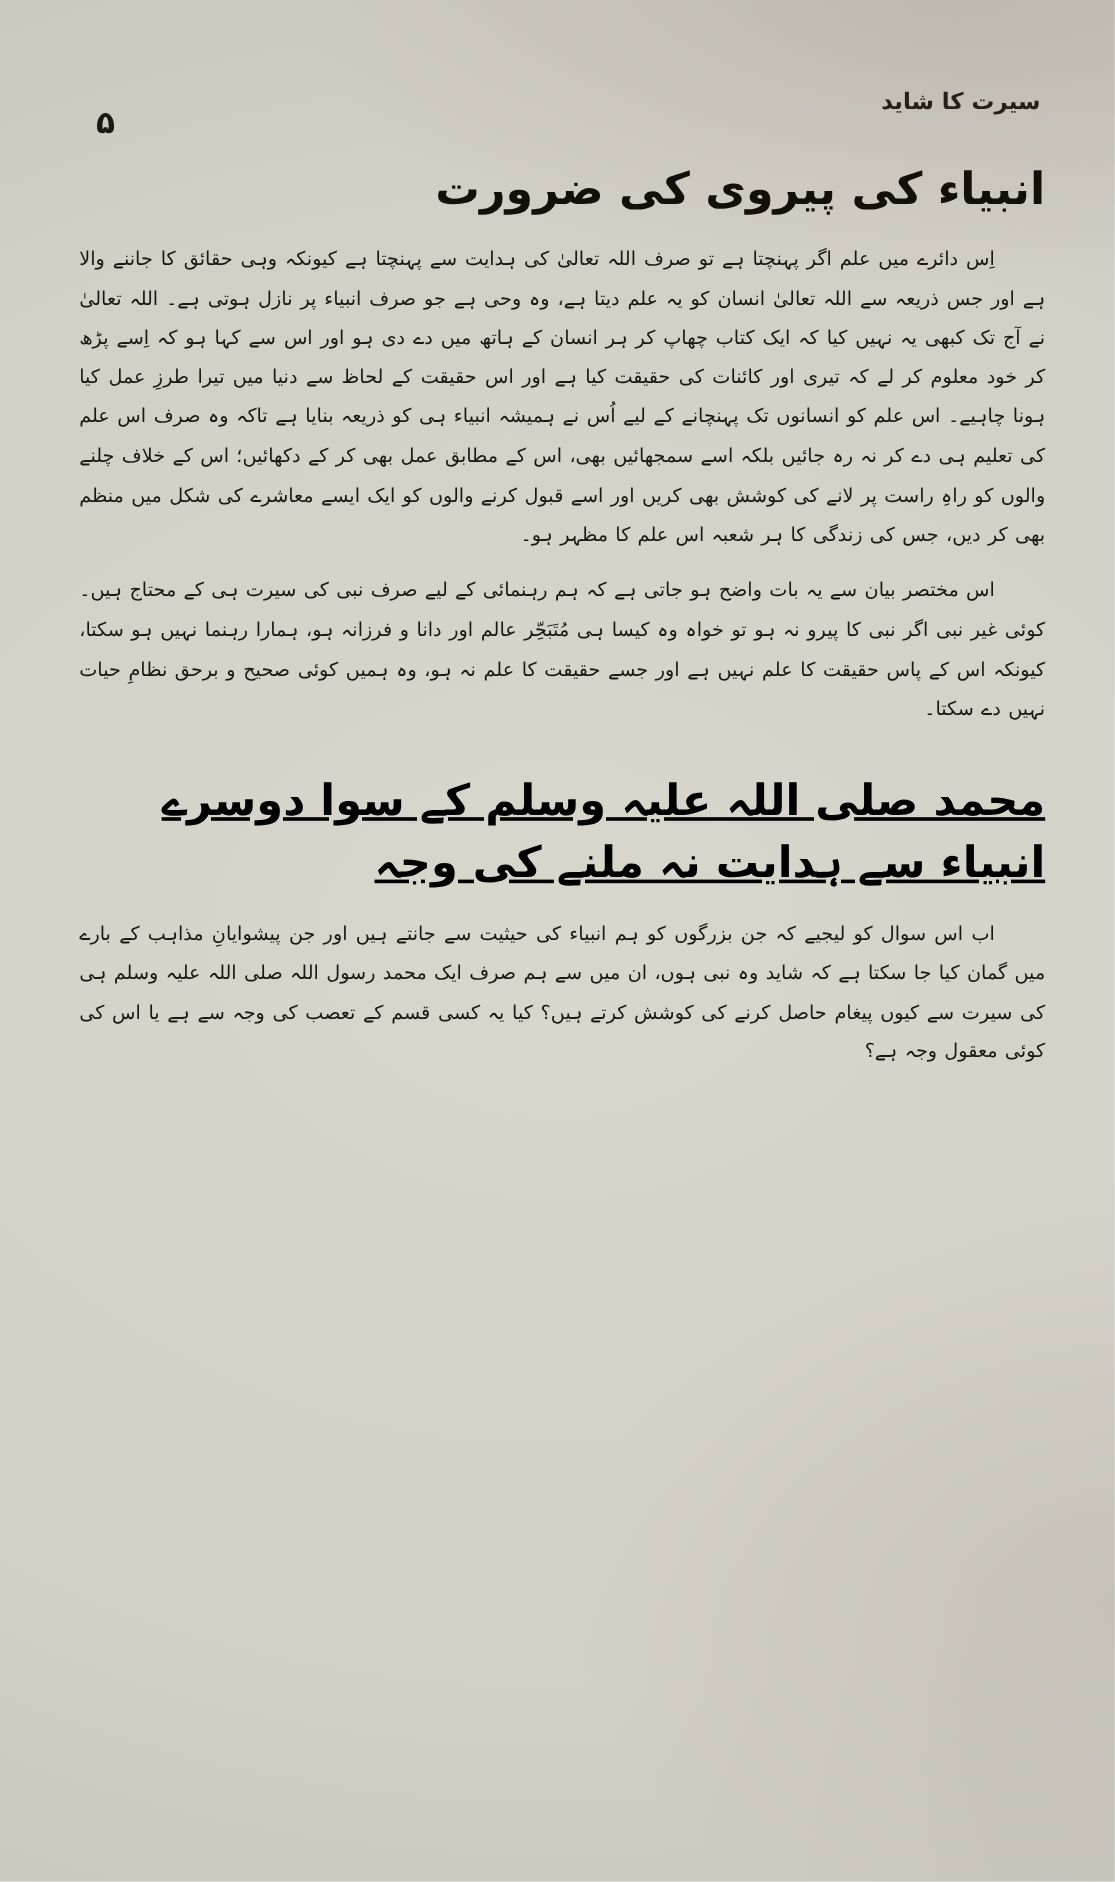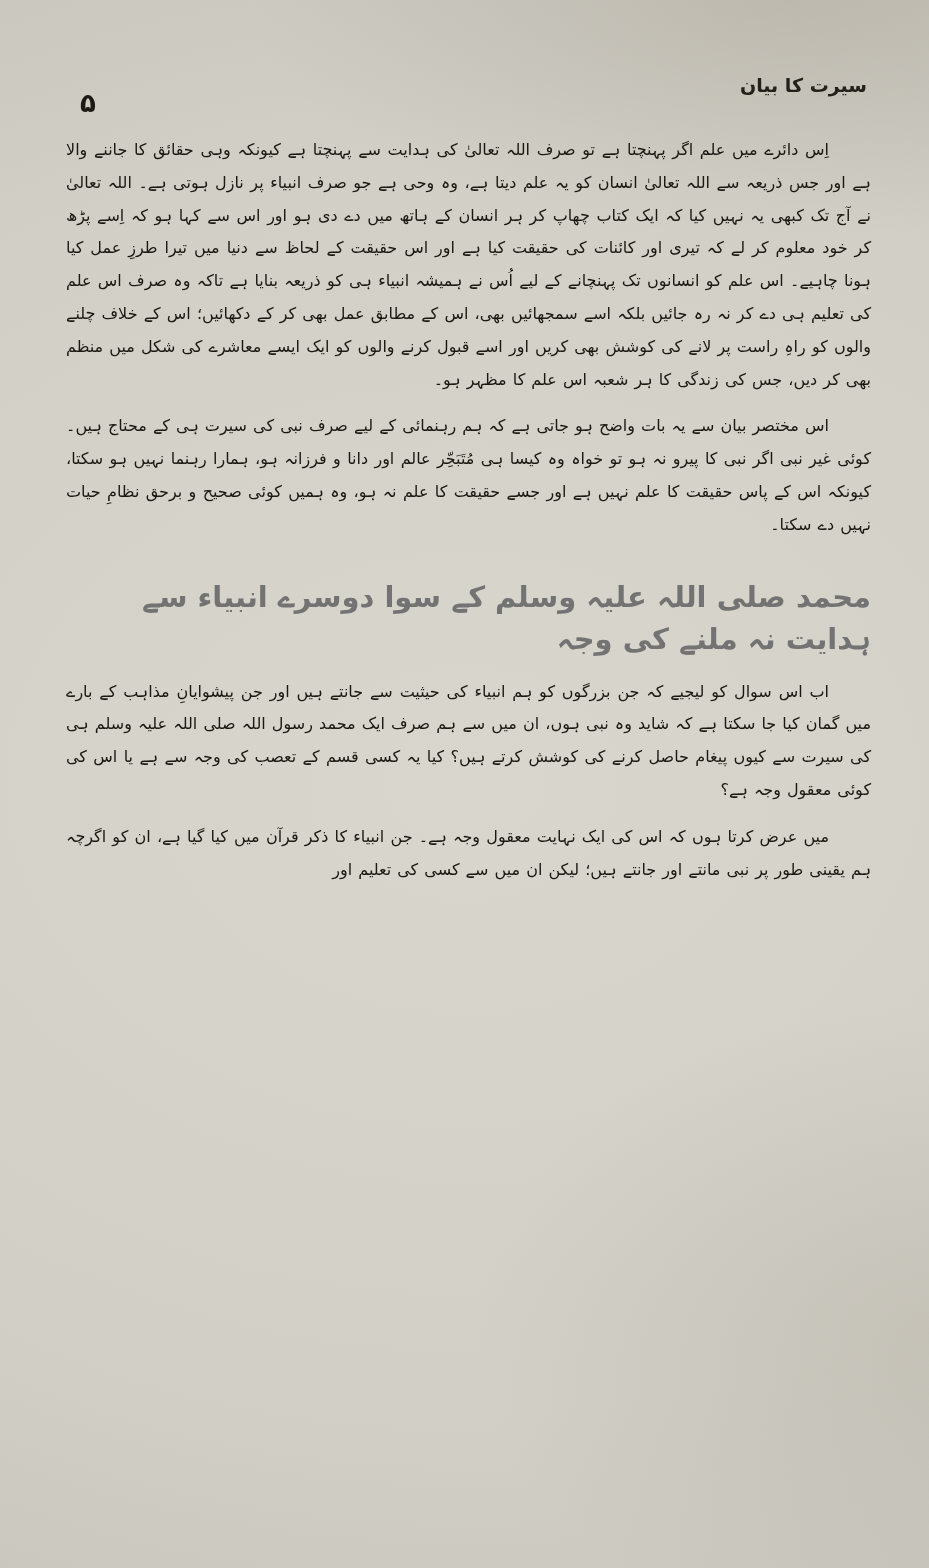--- a/index.html
+++ b/index.html
@@ -54,26 +54,27 @@
   
   h1.section-heading {
     font-size: 37px;
     font-weight: bold;
     text-align: right;
     line-height: 1.3;
     margin: 0 0 18px 0;
     color: #121009;
   }
   h2.section-heading {
-    font-size: 29px;
+    font-size: 36px;
     font-weight: bold;
     text-align: right;
     line-height: 1.45;
     margin: 34px 0 16px 0;
-    color: #737373;
+    color: #000000;
+    text-decoration: underline;
   }
 
   
   p.body-para {
     font-size: 16px;
     line-height: 2.05;
     text-align: justify;
     text-justify: inter-word;
     text-indent: 42px;
     color: #1b1812;
@@ -81,28 +82,28 @@
     word-spacing: 1px;
   }
   p.body-para.no-space { margin-bottom: 10px; }
 </style>
 </head>
 <body>
 
 <div class="page">
 
   <div class="page-header">
-    <div class="running-title">سیرت کا بیان</div>
+    <div class="running-title">سیرت کا شاید</div>
     <div class="page-number">۵</div>
   </div>
 
+  <h1 class="section-heading">انبیاء کی پیروی کی ضرورت</h1>
 
   <p class="body-para">اِس دائرے میں علم اگر پہنچتا ہے تو صرف اللہ تعالیٰ کی ہدایت سے پہنچتا ہے کیونکہ وہی حقائق کا جاننے والا ہے اور جس ذریعہ سے اللہ تعالیٰ انسان کو یہ علم دیتا ہے، وہ وحی ہے جو صرف انبیاء پر نازل ہوتی ہے۔ اللہ تعالیٰ نے آج تک کبھی یہ نہیں کیا کہ ایک کتاب چھاپ کر ہر انسان کے ہاتھ میں دے دی ہو اور اس سے کہا ہو کہ اِسے پڑھ کر خود معلوم کر لے کہ تیری اور کائنات کی حقیقت کیا ہے اور اس حقیقت کے لحاظ سے دنیا میں تیرا طرزِ عمل کیا ہونا چاہیے۔ اس علم کو انسانوں تک پہنچانے کے لیے اُس نے ہمیشہ انبیاء ہی کو ذریعہ بنایا ہے تاکہ وہ صرف اس علم کی تعلیم ہی دے کر نہ رہ جائیں بلکہ اسے سمجھائیں بھی، اس کے مطابق عمل بھی کر کے دکھائیں؛ اس کے خلاف چلنے والوں کو راہِ راست پر لانے کی کوشش بھی کریں اور اسے قبول کرنے والوں کو ایک ایسے معاشرے کی شکل میں منظم بھی کر دیں، جس کی زندگی کا ہر شعبہ اس علم کا مظہر ہو۔</p>
 
   <p class="body-para">اس مختصر بیان سے یہ بات واضح ہو جاتی ہے کہ ہم رہنمائی کے لیے صرف نبی کی سیرت ہی کے محتاج ہیں۔ کوئی غیر نبی اگر نبی کا پیرو نہ ہو تو خواہ وہ کیسا ہی مُتَبَحِّر عالم اور دانا و فرزانہ ہو، ہمارا رہنما نہیں ہو سکتا، کیونکہ اس کے پاس حقیقت کا علم نہیں ہے اور جسے حقیقت کا علم نہ ہو، وہ ہمیں کوئی صحیح و برحق نظامِ حیات نہیں دے سکتا۔</p>
 
   <h2 class="section-heading">محمد صلی اللہ علیہ وسلم کے سوا دوسرے انبیاء سے ہدایت نہ ملنے کی وجہ</h2>
 
   <p class="body-para">اب اس سوال کو لیجیے کہ جن بزرگوں کو ہم انبیاء کی حیثیت سے جانتے ہیں اور جن پیشوایانِ مذاہب کے بارے میں گمان کیا جا سکتا ہے کہ شاید وہ نبی ہوں، ان میں سے ہم صرف ایک محمد رسول اللہ صلی اللہ علیہ وسلم ہی کی سیرت سے کیوں پیغام حاصل کرنے کی کوشش کرتے ہیں؟ کیا یہ کسی قسم کے تعصب کی وجہ سے ہے یا اس کی کوئی معقول وجہ ہے؟</p>
 
-  <p class="body-para no-space">میں عرض کرتا ہوں کہ اس کی ایک نہایت معقول وجہ ہے۔ جن انبیاء کا ذکر قرآن میں کیا گیا ہے، ان کو اگرچہ ہم یقینی طور پر نبی مانتے اور جانتے ہیں؛ لیکن ان میں سے کسی کی تعلیم اور</p>
 
 </div>
 
 </body></html>

